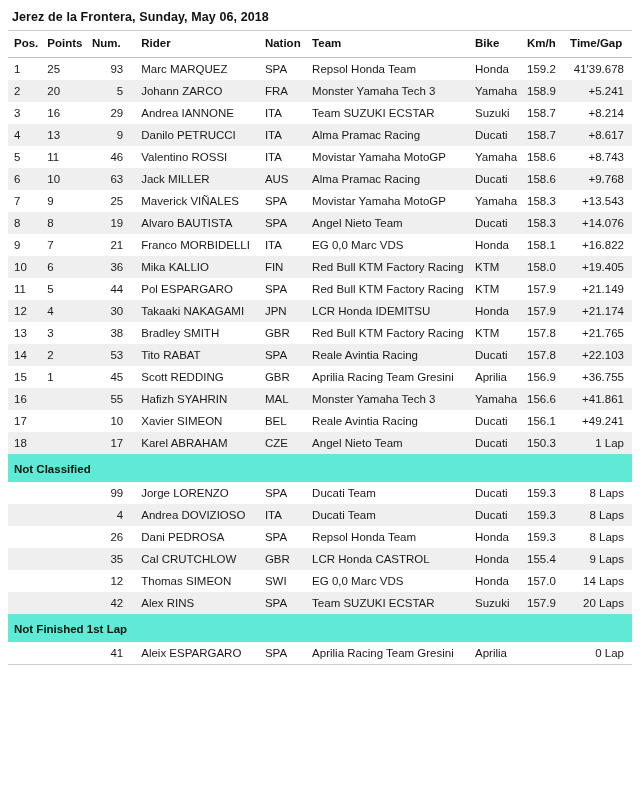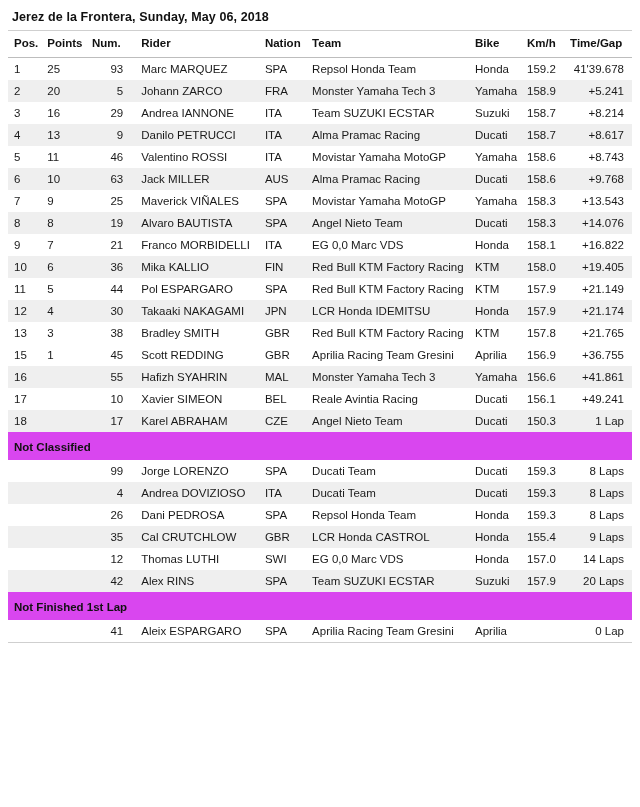--- a/index.html
+++ b/index.html
@@ -43,21 +43,21 @@
     white-space: nowrap;
   }
   table.results td {
     padding: 5px 4px 5px 4px;
     white-space: nowrap;
     color: #1a1a1a;
   }
   tbody tr.row-odd { background: #ffffff; }
   tbody tr.row-even { background: #efefef; }
   tr.section-row td {
-    background: #d946ef;
+    background: #5eead4;
     font-weight: bold;
     padding-top: 9px;
     padding-bottom: 7px;
     font-size: 11.5px;
     color: #111;
   }
 
   
   .c-pos   { width: 30px;  text-align: left; padding-left: 6px !important; }
   .c-pts   { width: 44px;  text-align: left; }
@@ -230,20 +230,31 @@
           <td class="c-pos">13</td>
           <td class="c-pts">3</td>
           <td class="c-num">38</td>
           <td class="c-rider">Bradley SMITH</td>
           <td class="c-nat">GBR</td>
           <td class="c-team">Red Bull KTM Factory Racing</td>
           <td class="c-bike">KTM</td>
           <td class="c-kmh">157.8</td>
           <td class="c-gap">+21.765</td>
         </tr>
+        <tr class="row-even">
+          <td class="c-pos">14</td>
+          <td class="c-pts">2</td>
+          <td class="c-num">53</td>
+          <td class="c-rider">Tito RABAT</td>
+          <td class="c-nat">SPA</td>
+          <td class="c-team">Reale Avintia Racing</td>
+          <td class="c-bike">Ducati</td>
+          <td class="c-kmh">157.8</td>
+          <td class="c-gap">+22.103</td>
+        </tr>
         <tr class="row-odd">
           <td class="c-pos">15</td>
           <td class="c-pts">1</td>
           <td class="c-num">45</td>
           <td class="c-rider">Scott REDDING</td>
           <td class="c-nat">GBR</td>
           <td class="c-team">Aprilia Racing Team Gresini</td>
           <td class="c-bike">Aprilia</td>
           <td class="c-kmh">156.9</td>
           <td class="c-gap">+36.755</td>
@@ -325,21 +336,21 @@
           <td class="c-nat">GBR</td>
           <td class="c-team">LCR Honda CASTROL</td>
           <td class="c-bike">Honda</td>
           <td class="c-kmh">155.4</td>
           <td class="c-gap">9 Laps</td>
         </tr>
         <tr class="row-odd">
           <td class="c-pos"></td>
           <td class="c-pts"></td>
           <td class="c-num">12</td>
-          <td class="c-rider">Thomas LUTHI</td>
+          <td class="c-rider">Thomas SIMEON</td>
           <td class="c-nat">SWI</td>
           <td class="c-team">EG 0,0 Marc VDS</td>
           <td class="c-bike">Honda</td>
           <td class="c-kmh">157.0</td>
           <td class="c-gap">14 Laps</td>
         </tr>
         <tr class="row-even">
           <td class="c-pos"></td>
           <td class="c-pts"></td>
           <td class="c-num">42</td>

